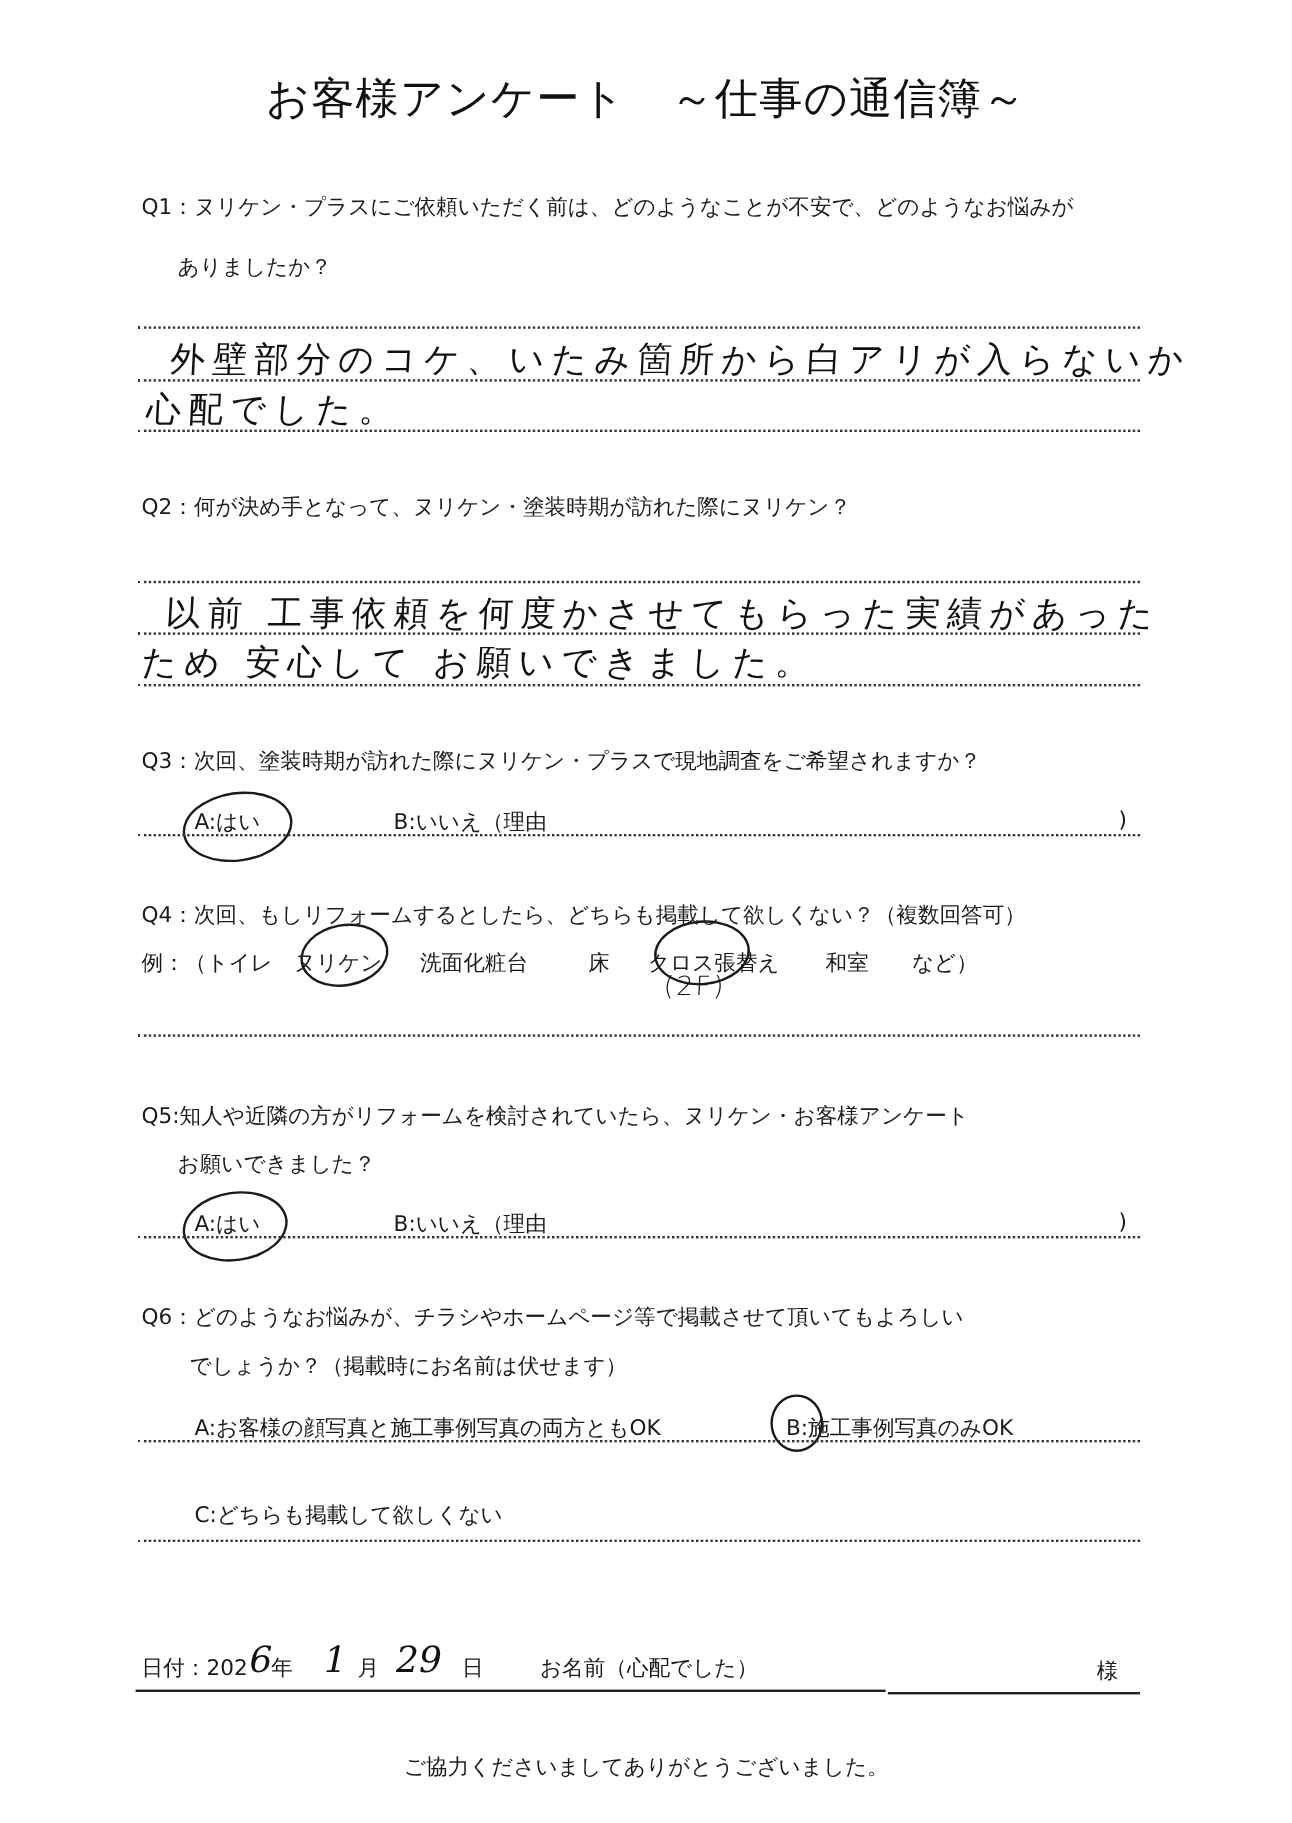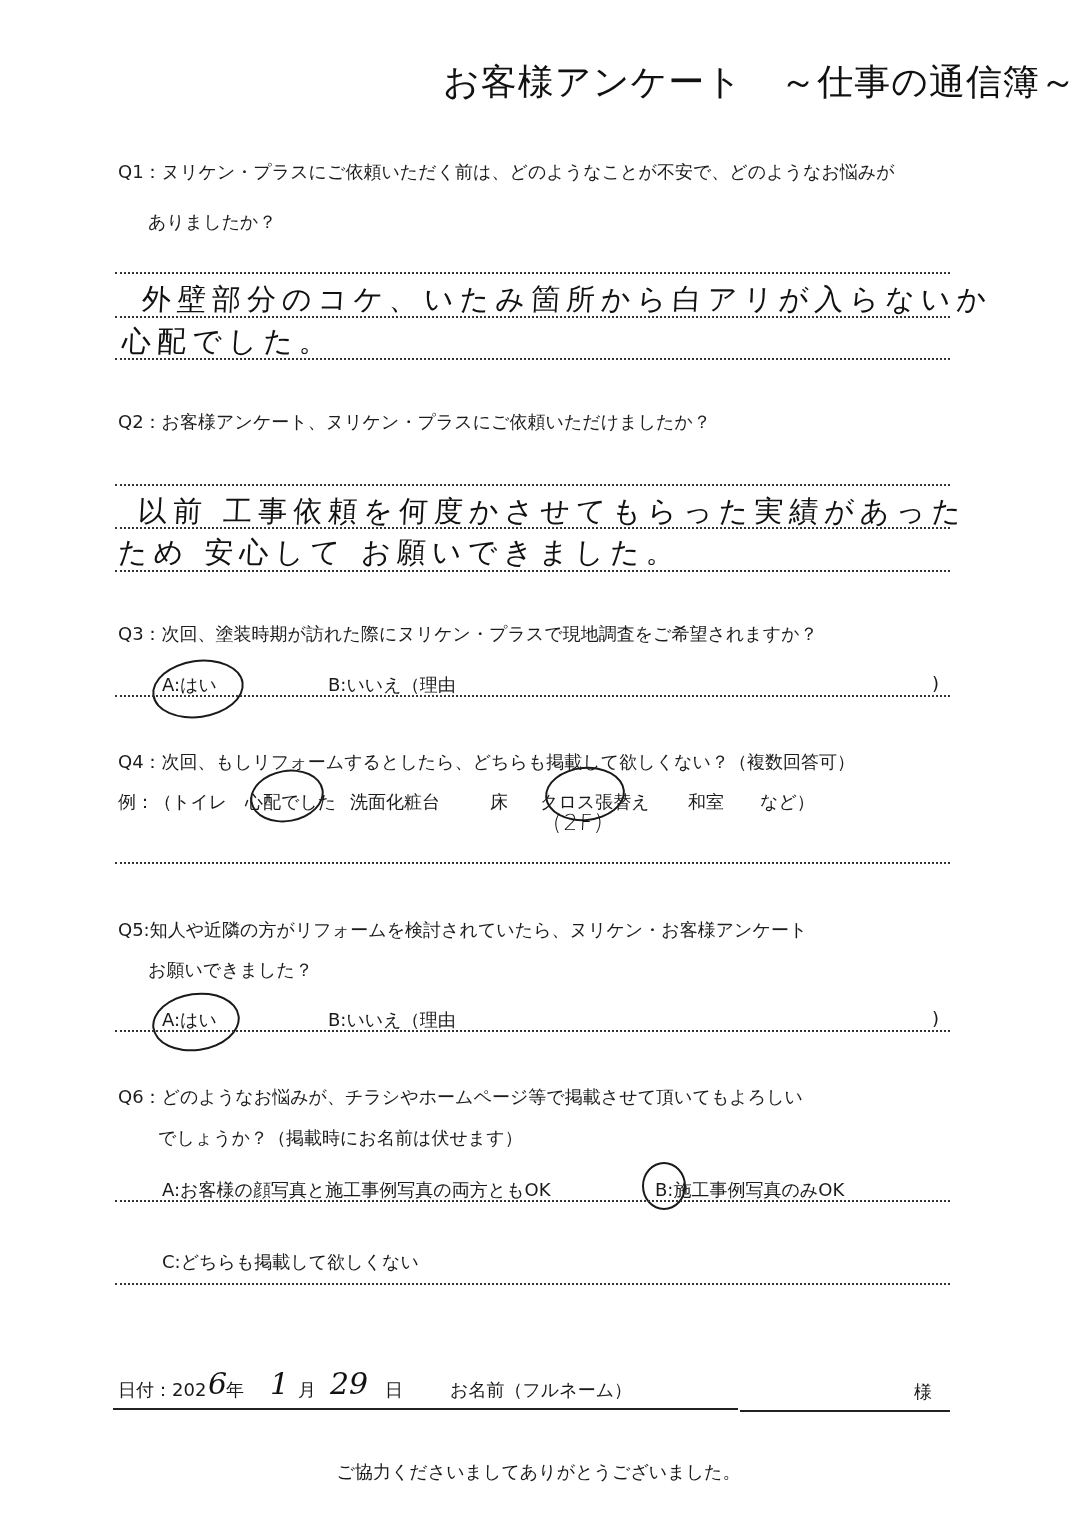--- a/index.html
+++ b/index.html
@@ -3,21 +3,21 @@
   <meta charset="utf-8">
   <style>
     html, body { margin: 0; padding: 0; background: #ffffff; }
     body {
       width: 1077px; height: 1519px; position: relative; overflow: hidden;
       font-family: "DejaVu Sans", "Liberation Sans", sans-serif;
       color: #1a1a1a;
     }
     .abs { position: absolute; }
     .title {
-      left: 0; width: 1077px; top: 58px; text-align: right;
+      left: 0; width: 1077px; top: 58px; text-align: center;
       font-size: 36px; letter-spacing: 1px; color: #111;
     }
     .q { font-size: 18px; color: #1c1c1c; white-space: nowrap; }
     .dotline { height: 0; border-top: 2px dotted #333; left: 115px; width: 835px; }
     .solidline { height: 0; border-top: 2px solid #222; }
     .hand {
       font-family: "DejaVu Sans", sans-serif; font-size: 29px; color: #111;
       letter-spacing: 6px; white-space: nowrap; font-weight: 300;
       transform: skewX(-3deg);
     }
@@ -34,37 +34,37 @@
 <div class="abs title">お客様アンケート　～仕事の通信簿～</div>
 
 <div class="abs q" style="left:118px; top:160px;">Q1：ヌリケン・プラスにご依頼いただく前は、どのようなことが不安で、どのようなお悩みが</div>
 <div class="abs q" style="left:148px; top:210px;">ありましたか？</div>
 <div class="abs dotline" style="top:272px;"></div>
 <div class="abs hand" style="left:142px; top:280px;">外壁部分のコケ、いたみ箇所から白アリが入らないか</div>
 <div class="abs dotline" style="top:316px;"></div>
 <div class="abs hand" style="left:122px; top:322px;">心配でした。</div>
 <div class="abs dotline" style="top:358px;"></div>
 
-<div class="abs q" style="left:118px; top:410px;">Q2：お客様アンケート、ヌリケン・プラスにご依頼いただけましたか？</div>
+<div class="abs q" style="left:118px; top:410px;">Q2：何が決め手となって、ヌリケン・塗装時期が訪れた際にヌリケン？</div>
 <div class="abs dotline" style="top:484px;"></div>
 <div class="abs hand" style="left:138px; top:492px;">以前 工事依頼を何度かさせてもらった実績があった</div>
 <div class="abs dotline" style="top:527px;"></div>
 <div class="abs hand" style="left:118px; top:533px;">ため 安心して お願いできました。</div>
 <div class="abs dotline" style="top:570px;"></div>
 
 <div class="abs q" style="left:118px; top:622px;">Q3：次回、塗装時期が訪れた際にヌリケン・プラスで現地調査をご希望されますか？</div>
 <div class="abs opt" style="left:162px; top:673px;">A:はい</div>
 <div class="abs circle" style="left:152px; top:660px; width:88px; height:54px; transform:rotate(-8deg);"></div>
 <div class="abs opt" style="left:328px; top:673px;">B:いいえ（理由</div>
 <div class="abs opt" style="left:932px; top:673px;">)</div>
 <div class="abs dotline" style="top:695px;"></div>
 
 <div class="abs q" style="left:118px; top:750px;">Q4：次回、もしリフォームするとしたら、どちらも掲載して欲しくない？（複数回答可）</div>
 <div class="abs opt" style="left:118px; top:790px;">例：（トイレ</div>
-<div class="abs opt" style="left:245px; top:790px;">心配でした</div>
+<div class="abs opt" style="left:245px; top:790px;">ヌリケン</div>
 <div class="abs circle" style="left:250px; top:770px; width:70px; height:48px; transform:rotate(-10deg);"></div>
 <div class="abs opt" style="left:350px; top:790px;">洗面化粧台</div>
 <div class="abs opt" style="left:490px; top:790px;">床</div>
 <div class="abs opt" style="left:540px; top:790px;">クロス張替え</div>
 <div class="abs circle" style="left:545px; top:767px; width:76px; height:50px; transform:rotate(-5deg);"></div>
 <div class="abs hand" style="left:553px; top:810px; font-size:22px; letter-spacing:2px;">(2F)</div>
 <div class="abs opt" style="left:688px; top:790px;">和室</div>
 <div class="abs opt" style="left:760px; top:790px;">など）</div>
 <div class="abs dotline" style="top:862px;"></div>
 
@@ -85,18 +85,18 @@
 <div class="abs opt" style="left:162px; top:1250px;">C:どちらも掲載して欲しくない</div>
 <div class="abs dotline" style="top:1283px;"></div>
 
 <div class="abs opt" style="left:118px; top:1378px;">日付：202</div>
 <div class="abs handnum" style="left:208px; top:1366px;">6</div>
 <div class="abs opt" style="left:226px; top:1378px;">年</div>
 <div class="abs handnum" style="left:270px; top:1366px;">1</div>
 <div class="abs opt" style="left:298px; top:1378px;">月</div>
 <div class="abs handnum" style="left:330px; top:1366px;">29</div>
 <div class="abs opt" style="left:385px; top:1378px;">日</div>
-<div class="abs opt" style="left:450px; top:1378px;">お名前（フルネーム）</div>
+<div class="abs opt" style="left:450px; top:1378px;">お名前（心配でした）</div>
 <div class="abs opt" style="left:914px; top:1380px;">様</div>
 <div class="abs solidline" style="left:113px; width:625px; top:1408px;"></div>
 <div class="abs solidline" style="left:740px; width:210px; top:1410px;"></div>
 
 <div class="abs thanks">ご協力くださいましてありがとうございました。</div>
 
 </body></html>

